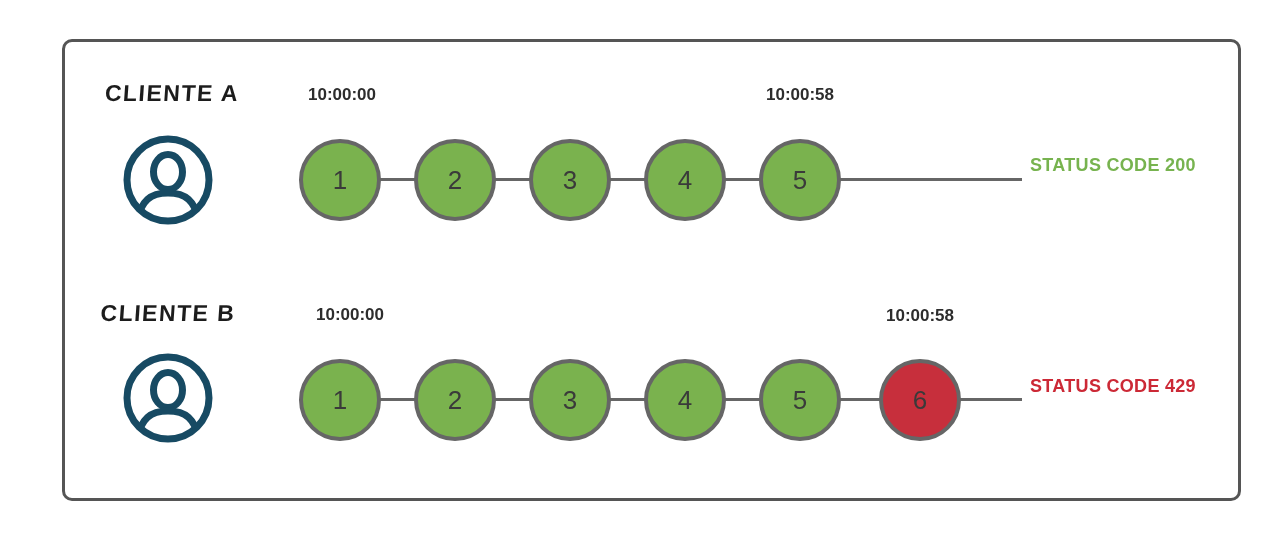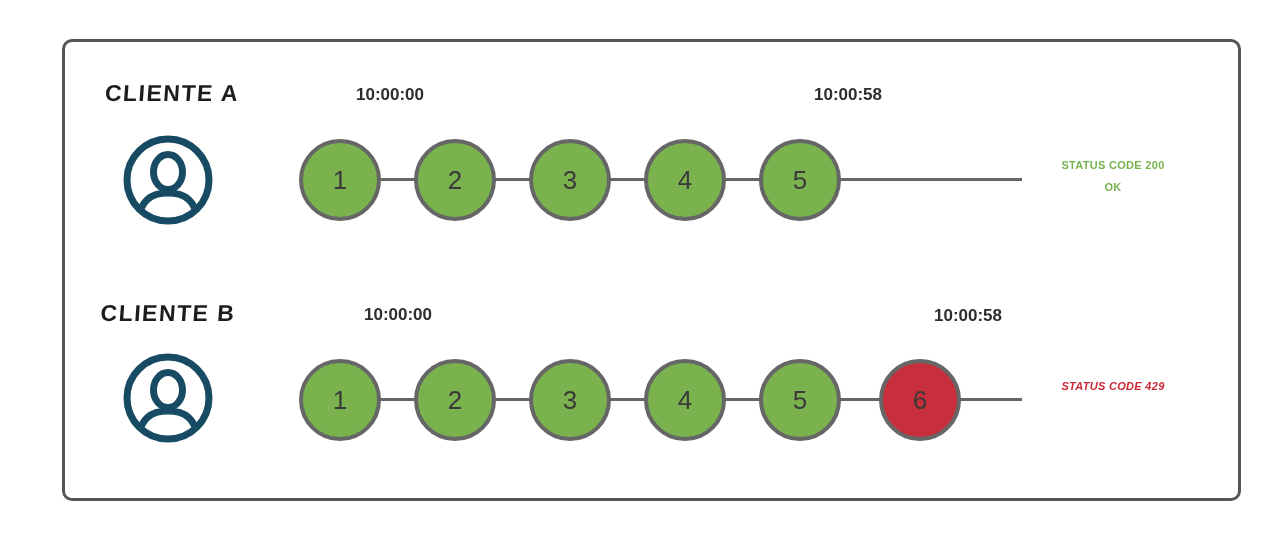--- a/index.html
+++ b/index.html
@@ -34,21 +34,20 @@
     stroke: var(--icon, #174a63);
     fill: none;
   }
   .timestamp {
     position: absolute;
     transform: translateX(-50%);
     font-size: 17px;
     font-weight: 700;
     color: var(--timestamp, #2d2d2d);
     white-space: nowrap;
-    margin-left: 48px;
   }
   .flow-line {
     position: absolute;
     height: 3px;
     background: var(--stroke, #666);
   }
   .circle {
     position: absolute;
     width: 82px; height: 82px;
     border-radius: 50%;
@@ -59,21 +58,21 @@
     justify-content: center;
     font-size: 26px;
     color: var(--number, #3a3a3a);
   }
   .circle.success { background: var(--success, #7ab24e); }
   .circle.error   { background: var(--error, #c72f3c); }
   .status {
     position: absolute;
     width: 170px;
     text-align: center;
-    font-size: 11px;
+    font-size: 18px;
     font-weight: 700;
     line-height: 22px;
     letter-spacing: 0.3px;
   }
   .status.success { color: var(--success_text, #77b34f); }
   .status.error   { color: var(--error_text, #cc2936); }
 </style>
 </head>
 <body>
 
@@ -101,21 +100,20 @@
   <div class="flow-line" style="left:340px; top:178px; width:682px;"></div>
 
   <div class="circle success" style="left:299px; top:139px;">1</div>
   <div class="circle success" style="left:414px; top:139px;">2</div>
   <div class="circle success" style="left:529px; top:139px;">3</div>
   <div class="circle success" style="left:644px; top:139px;">4</div>
   <div class="circle success" style="left:759px; top:139px;">5</div>
 
   <div class="status success" style="left:1028px; top:154px;">
     <div>STATUS CODE 200</div>
-    <div>OK</div>
   </div>
 
   <div class="client-label" style="left:168px; top:300px;">CLIENTE B</div>
 
   <svg class="person-icon" style="left:120px; top:350px;" viewBox="0 0 96 96" aria-hidden="true">
     <defs>
         <clipPath id="clipB">
           <circle cx="48" cy="48" r="41"></circle>
         </clipPath>
       </defs>
@@ -131,16 +129,16 @@
 
   <div class="flow-line" style="left:340px; top:398px; width:682px;"></div>
 
   <div class="circle success" style="left:299px; top:359px;">1</div>
   <div class="circle success" style="left:414px; top:359px;">2</div>
   <div class="circle success" style="left:529px; top:359px;">3</div>
   <div class="circle success" style="left:644px; top:359px;">4</div>
   <div class="circle success" style="left:759px; top:359px;">5</div>
   <div class="circle error" style="left:879px; top:359px;">6</div>
 
-  <div class="status error" style="left:1028px; top:375px;font-style:italic;">
+  <div class="status error" style="left:1028px; top:375px;">
     <div>STATUS CODE 429</div>
   </div>
 </div>
 
 </body></html>

